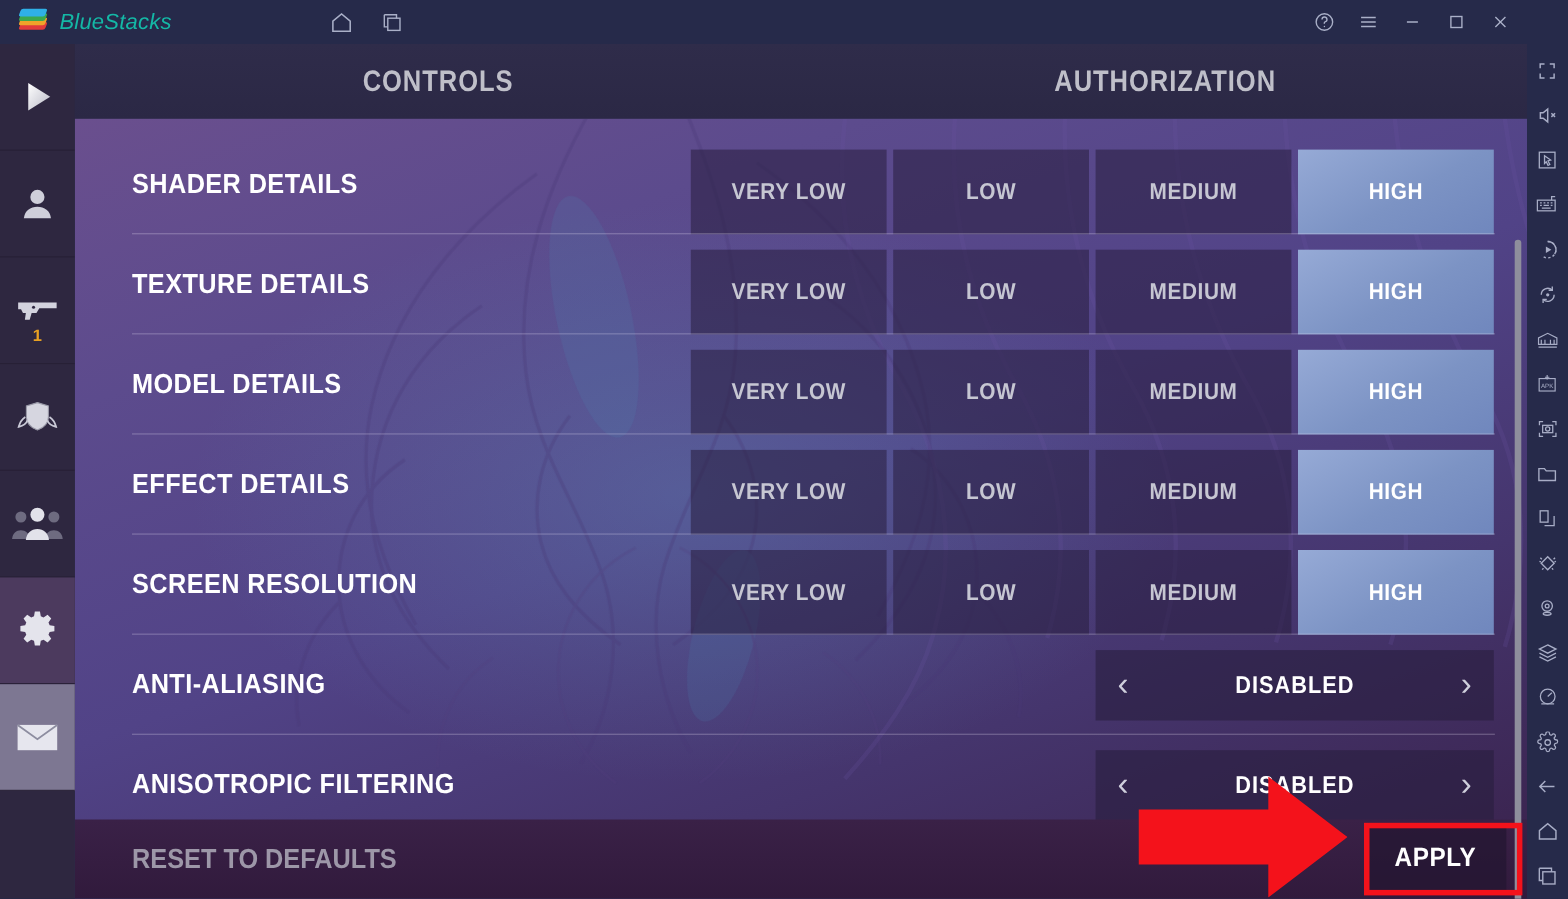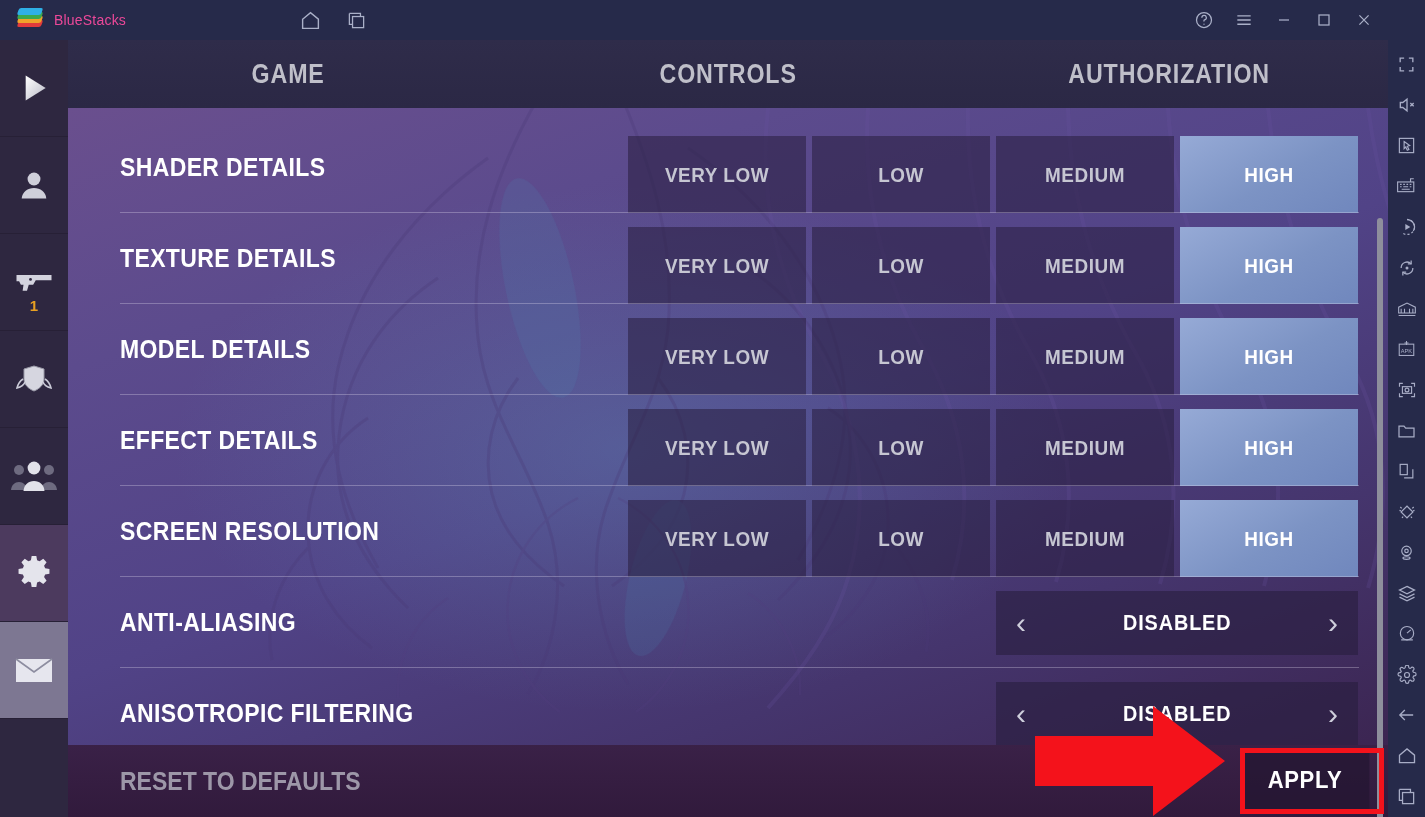--- a/index.html
+++ b/index.html
@@ -14,21 +14,21 @@
     position:absolute; left:0; top:0; width:1425px; height:40px;
     background:#262a4a; display:flex; align-items:center;
   }
   #tb-logo { width:24px; height:24px; margin-left:18px; position:relative; }
   #tb-logo .lg { position:absolute; left:0; width:24px; height:7px; border-radius:2px;
       transform:skewX(-20deg); }
   #tb-logo .l1 { top:12px; background:#e23b3b; }
   #tb-logo .l2 { top:8px; background:#f0a32a; }
   #tb-logo .l3 { top:4px; background:#3ba94e; }
   #tb-logo .l4 { top:0px; background:#2fb0e6; }
-  #tb-title { margin-left:12px; color:#ec4899; font-size:14px; letter-spacing:.2px; }
+  #tb-title { margin-left:12px; color:#14b8a6; font-size:20px; letter-spacing:.2px;font-style:italic; }
   .tb-icn {
     color:#aab0c8; display:inline-flex; align-items:center; justify-content:center;
     width:34px; height:34px; cursor:default;
   }
   #tb-center { position:absolute; left:293px; top:3px; display:flex; gap:12px; }
   #tb-right { position:absolute; right:4px; top:3px; display:flex; gap:6px; }
 
   
   #leftrail {
     position:absolute; left:0; top:40px; width:68px; height:777px;
@@ -251,23 +251,20 @@
       <svg width="40" height="30" viewBox="0 0 40 30">
         <rect x="2" y="4" width="36" height="23" fill="#e6e6ee"></rect>
         <path d="M2 4l18 13L38 4" fill="none" stroke="#8d8da0" stroke-width="1.7"></path>
         </svg>
     </div>
   </div>
 
   <div id="gamewin">
 
     <div id="tabbar">
-      <div class="tabwrap">
-        <div class="tab">GAME</div>
-        </div>
       <div class="tabwrap">
         <div class="tab">CONTROLS</div>
         </div>
       <div class="tabwrap">
         <div class="tab">AUTHORIZATION</div>
         </div>
     </div>
 
     <div id="content">
 

